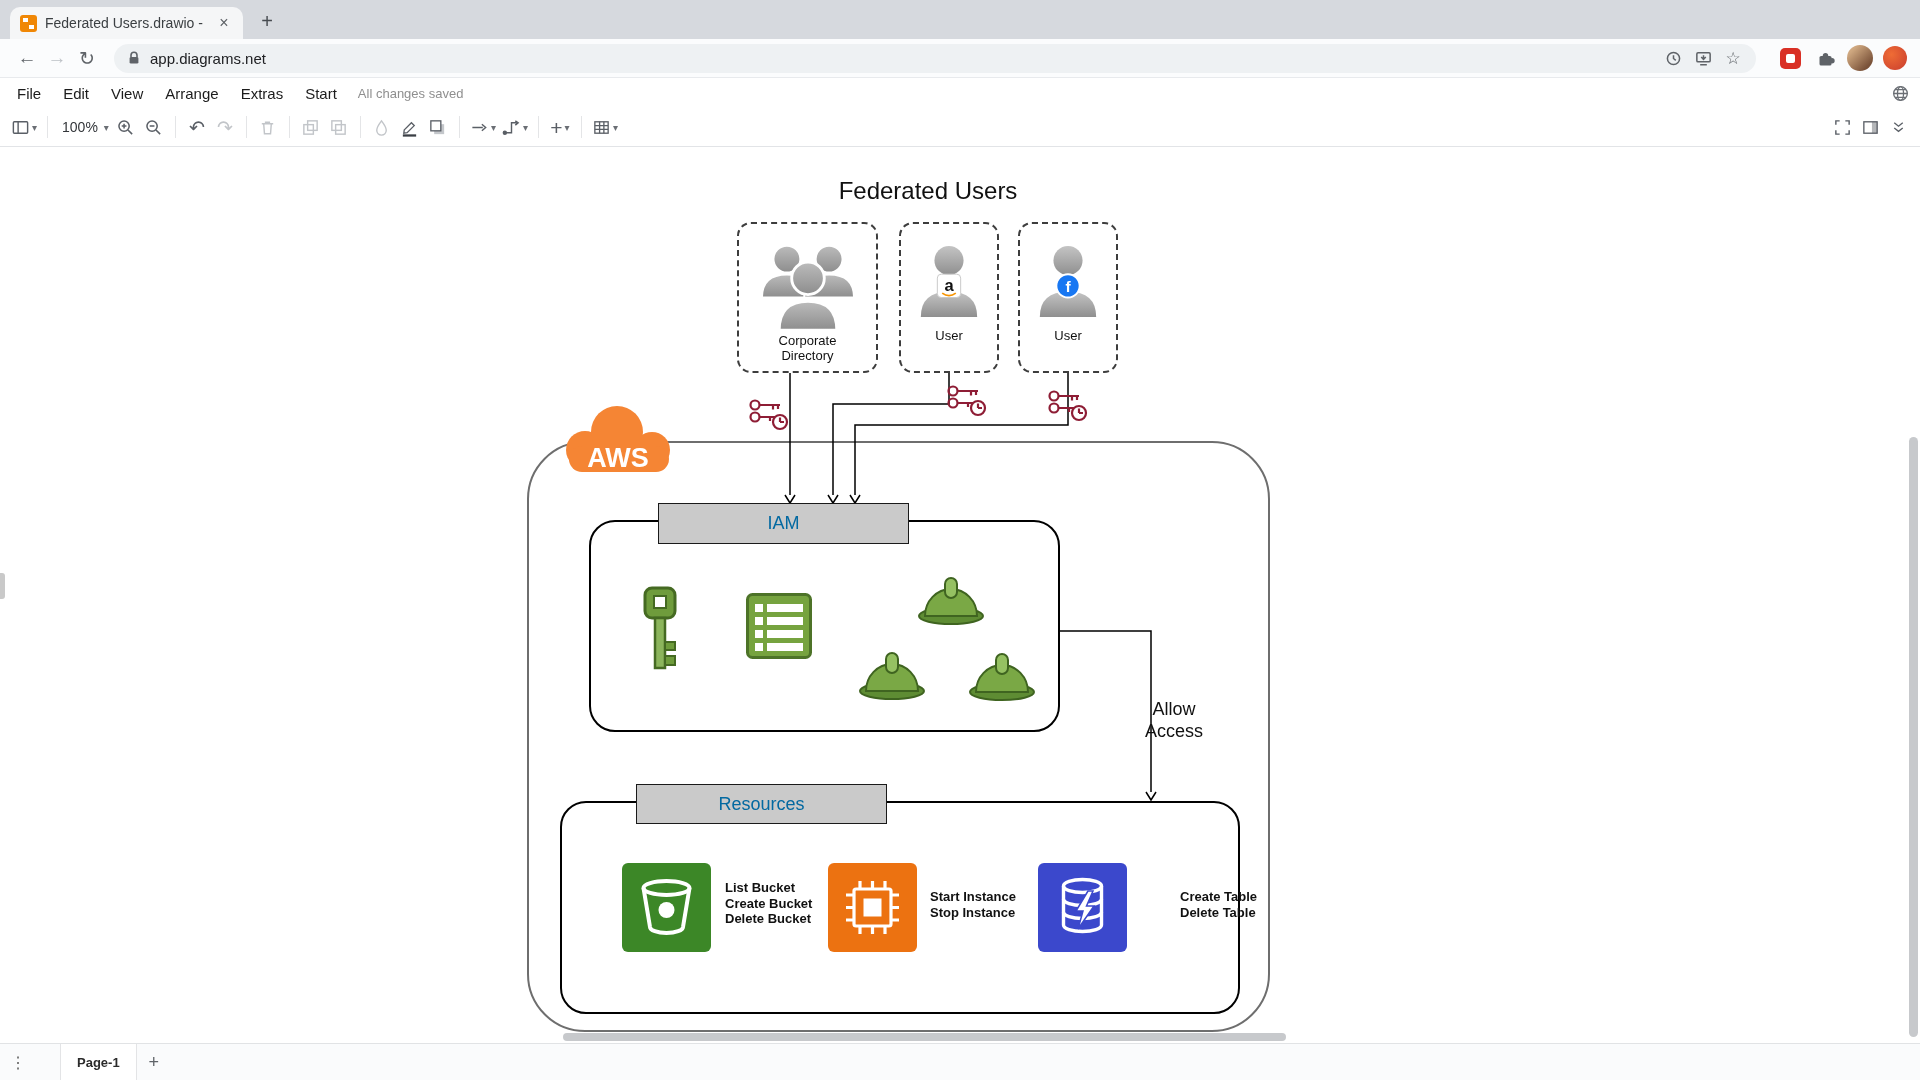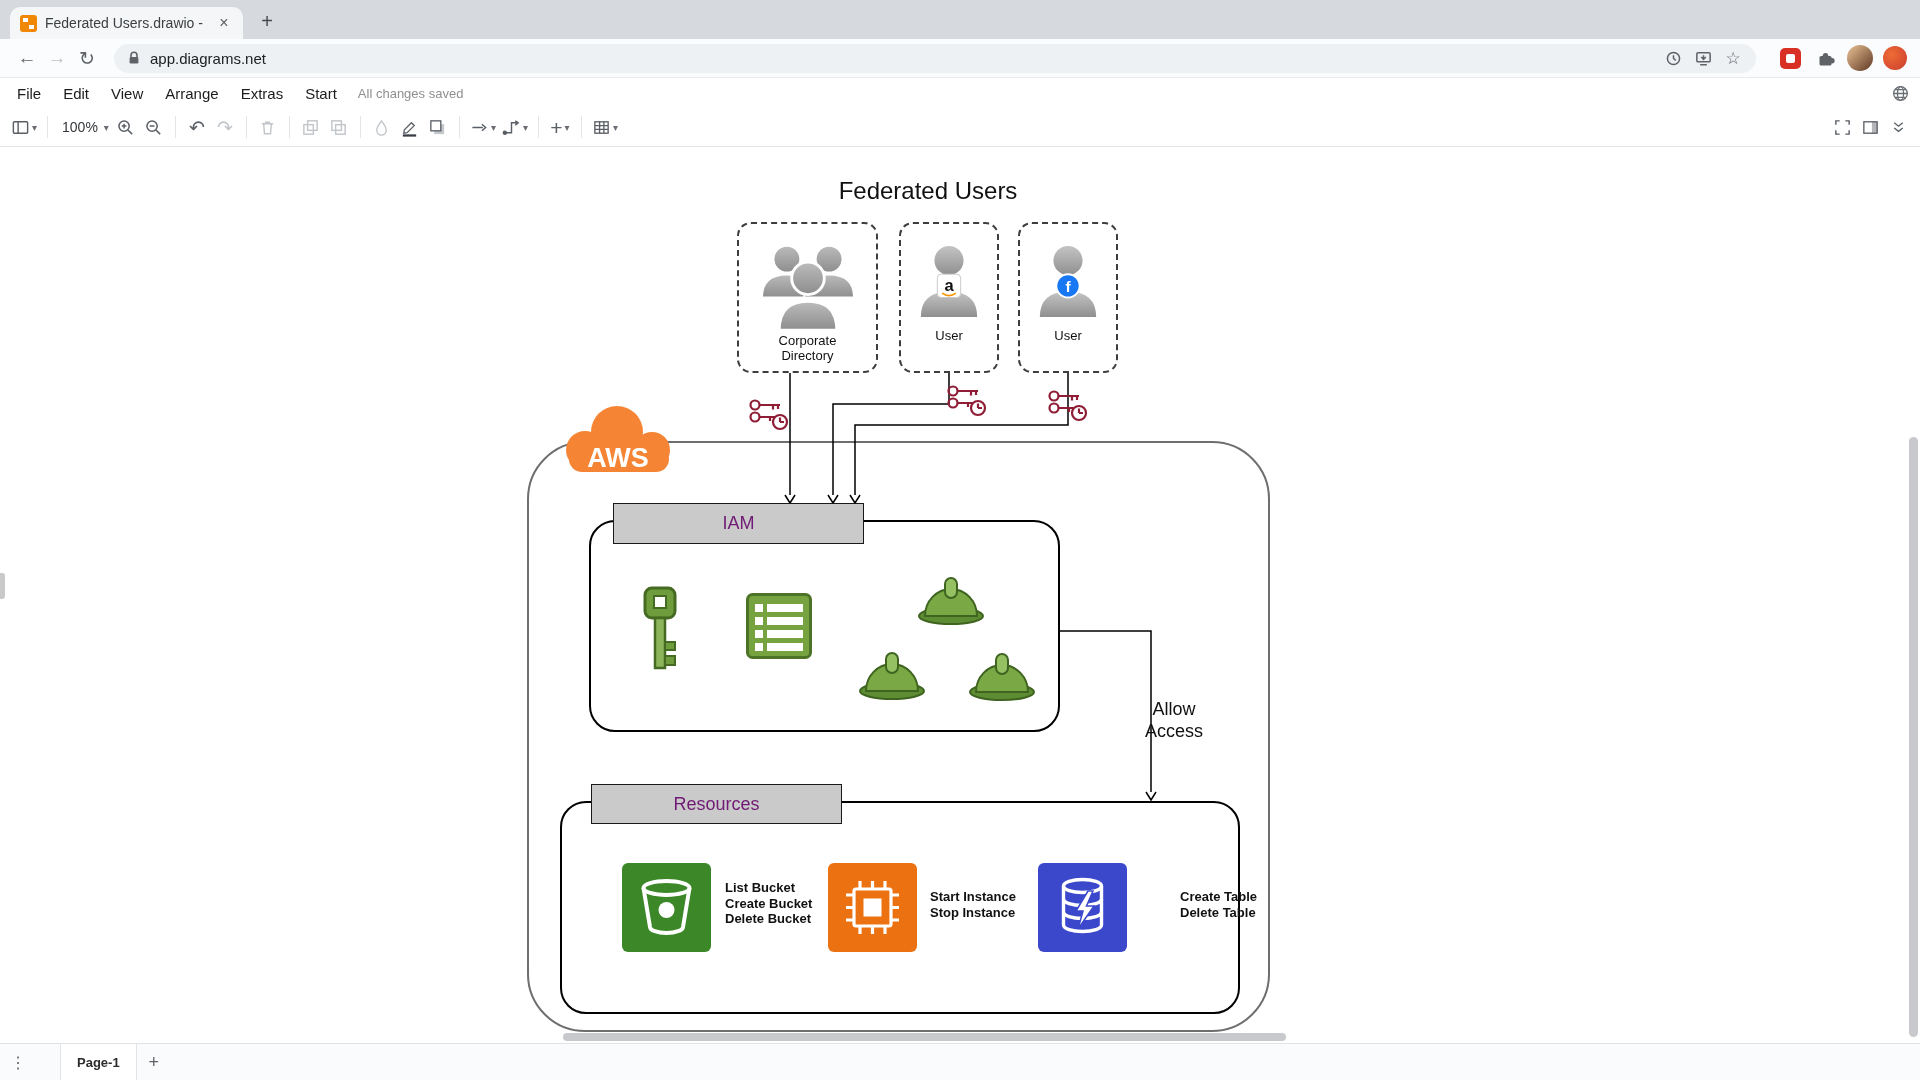--- a/index.html
+++ b/index.html
@@ -51,21 +51,21 @@
   .uglyph { font-size:19px; line-height:1; }
   .tspring { flex:1; }
 
   
   .canvas { position:relative; width:1920px; height:896px; background:#fff; overflow:hidden; }
   .dtitle { font-size:24px; color:#111; text-align:center; }
   .dash { border:2px dashed #3d3d3d; border-radius:14px; display:flex; flex-direction:column; align-items:center; }
   .glabel { position:absolute; left:0; right:0; text-align:center; font-size:13px; line-height:15px; color:#111; }
   .boundary { border:2px solid #6e6e6e; border-radius:58px; }
   .hbox { background:#cacaca; border:1px solid #1a1a1a; display:flex; align-items:center; justify-content:center;
-    font-size:18px; color:#701a75; z-index:4; }
+    font-size:18px; color:#0369a1; z-index:4;margin-left:45px; }
   .container { border:2px solid #000; border-radius:26px; }
   .allow { font-size:18px; color:#111; text-align:center; line-height:22px; z-index:4; }
   .rlabel { font-size:13px; font-weight:bold; color:#111; line-height:15.5px; }
   .overlay { position:absolute; left:0; top:0; z-index:3; pointer-events:none; }
   .node { z-index:2; }
   .topicon { z-index:5; }
   .vscroll { position:absolute; right:2px; top:290px; width:9px; height:600px; background:#c7c9cc; border-radius:5px; z-index:6; }
   .hscroll { position:absolute; left:563px; top:886px; width:723px; height:8px; background:#c7c9cc; border-radius:4px; z-index:6; }
   .grip { position:absolute; left:0; top:426px; width:5px; height:26px; background:#c9c9c9; border-radius:0 3px 3px 0; z-index:6; }
 

